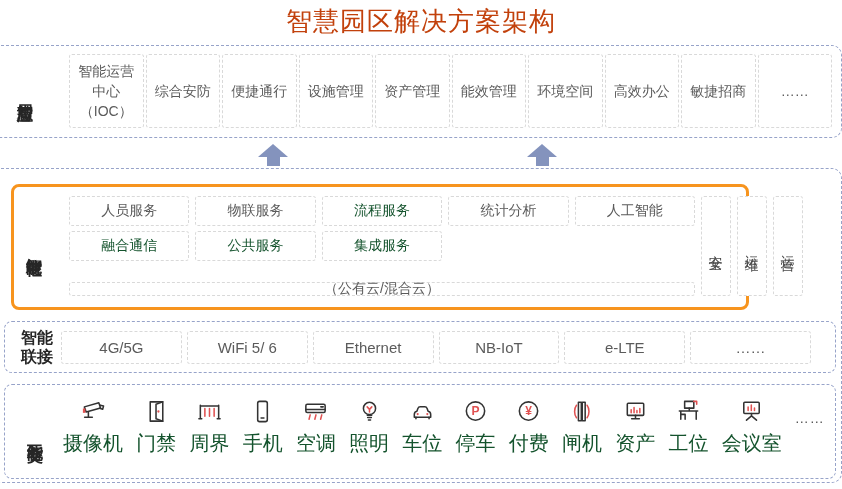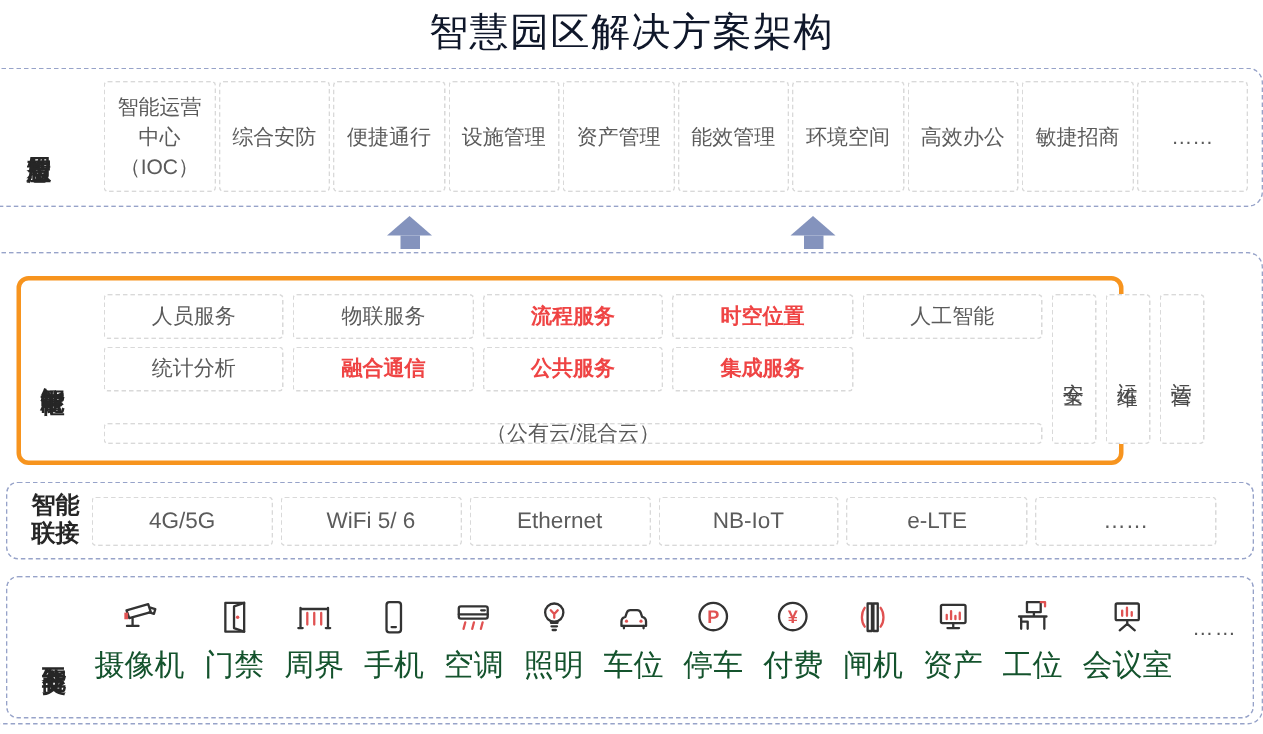--- a/index.html
+++ b/index.html
@@ -1,19 +1,19 @@
 <!DOCTYPE html>
 <html><head>
 <meta charset="utf-8">
 <style>
   html,body{margin:0;padding:0;background:#fff;}
   .canvas{position:relative;width:842px;height:489px;background:#fff;overflow:hidden;
           font-family:"Liberation Sans","DejaVu Sans",sans-serif;}
   .title{position:absolute;top:4px;left:0;right:0;text-align:center;
-         font-size:26px;color:#0f172a;letter-spacing:1px;}
+         font-size:26px;color:#c2410c;letter-spacing:1px;}
   .sec{position:absolute;border:1px dashed #97A3C9;border-radius:10px;box-sizing:border-box;}
   .sec-apps{left:-14px;top:45px;width:856px;height:93px;}
   .sec-outer{left:-14px;top:168px;width:856px;height:315px;}
   .vlabel{writing-mode:vertical-lr;text-orientation:upright;font-weight:bold;
           color:#262626;font-size:16px;line-height:1;}
   .apps-label{position:absolute;left:30px;top:50%;transform:translateY(-50%);}
   .apps-boxes{position:absolute;left:82px;top:8px;width:763px;height:74px;display:flex;gap:2px;}
   .box{border:1px dashed #D9D9D9;border-radius:3px;background:#fff;display:flex;
        align-items:center;justify-content:center;text-align:center;
        color:#5b5b5b;font-size:14px;box-sizing:border-box;}
@@ -22,21 +22,21 @@
   .arrow-1{left:258px;} .arrow-2{left:527px;}
   .arrow-head{width:0;height:0;border-left:15px solid transparent;border-right:15px solid transparent;
               border-bottom:13px solid #8493BD;}
   .arrow-stem{width:13px;height:9px;background:#8493BD;margin:0 auto;}
   .hub{position:absolute;left:24px;top:15px;width:738px;height:126px;
        border:3px solid #F7941E;border-radius:8px;box-sizing:border-box;}
   .hub-label{position:absolute;left:12px;top:50%;transform:translateY(-50%);letter-spacing:1px;}
   .hub-grid{position:absolute;left:55px;top:9px;width:626px;display:grid;
             grid-template-columns:repeat(5,1fr);grid-auto-rows:30px;gap:5px 6px;}
   .hub-box{font-size:14px;}
-  .em{color:#ef4444;font-weight:700;}
+  .em{color:#14532d;font-weight:400;}
   .cloud{grid-column:1/-1;margin-top:16px;}
   .pillars{position:absolute;left:687px;top:9px;height:100px;display:flex;gap:6px;}
   .pillar{width:30px;height:100px;writing-mode:vertical-lr;text-orientation:upright;
           letter-spacing:2px;color:#4a4a4a;font-size:14px;}
   .net{position:absolute;left:17px;top:152px;width:832px;height:52px;
        border:1px dashed #97A3C9;border-radius:8px;box-sizing:border-box;}
   .net-label{position:absolute;left:16px;top:50%;transform:translateY(-50%);width:36px;
              font-weight:bold;font-size:16px;color:#262626;line-height:1.2;word-break:break-all;}
   .net-boxes{position:absolute;left:56px;top:9px;width:750px;height:33px;display:flex;gap:5px;justify-content:flex-end;}
   .net-box{flex:1;font-size:15px;}
@@ -86,23 +86,22 @@
   </div>
 
   <section class="sec sec-outer">
 
     <div class="hub">
       <div class="vlabel hub-label">智能中枢</div>
       <div class="hub-grid">
         <div class="box hub-box">人员服务</div>
         <div class="box hub-box">物联服务</div>
         <div class="box hub-box em">流程服务</div>
-        <div class="box hub-box em">时空位置</div>
+        <div class="box hub-box">统计分析</div>
         <div class="box hub-box">人工智能</div>
-        <div class="box hub-box">统计分析</div>
         <div class="box hub-box em">融合通信</div>
         <div class="box hub-box em">公共服务</div>
         <div class="box hub-box em">集成服务</div>
         <div class="box hub-box cloud">（公有云/混合云）</div>
       </div>
       <div class="pillars">
         <div class="box pillar">安全</div>
         <div class="box pillar">运维</div>
         <div class="box pillar">运营</div>
       </div>

